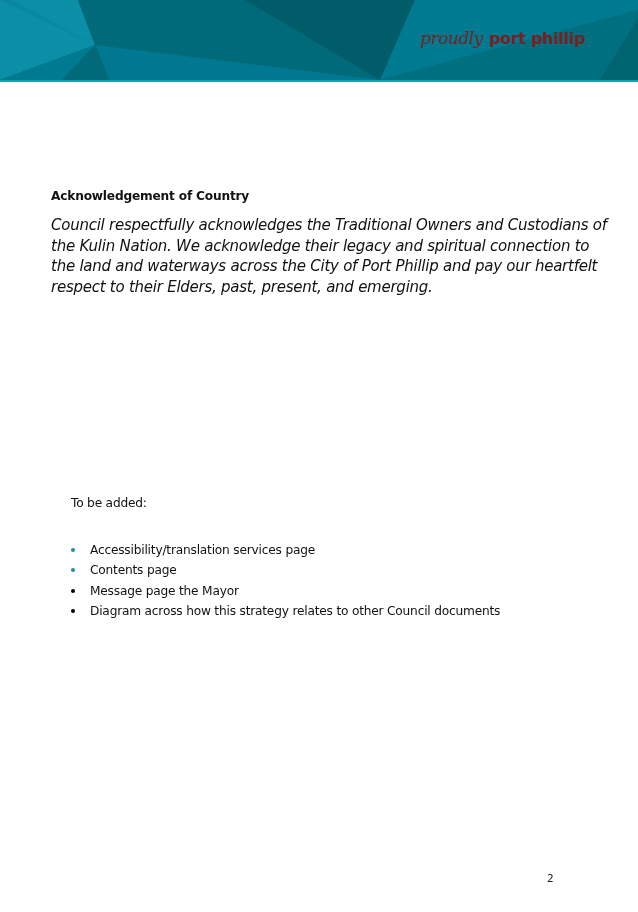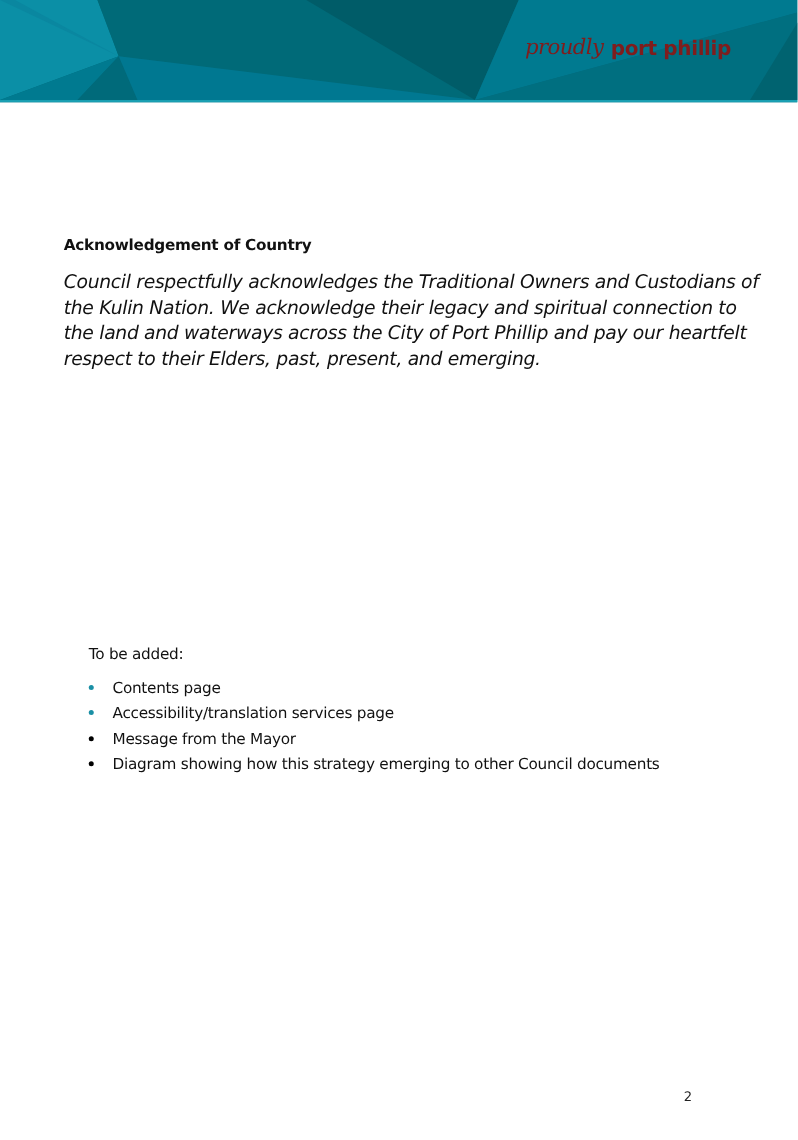--- a/index.html
+++ b/index.html
@@ -5,21 +5,21 @@
     html, body { margin: 0; padding: 0; background: #ffffff; }
     body { width: 638px; height: 912px; position: relative; overflow: hidden;
            font-family: "DejaVu Sans", "Liberation Sans", sans-serif; color: #111; }
     .header { position: absolute; left: 0; top: 0; width: 638px; height: 82px; overflow: hidden; }
     .header svg { position: absolute; left: 0; top: 0; }
     .logo { position: absolute; left: 420px; top: 20px; height: 28px; display: flex; align-items: flex-end; color: #7f1d1d; }
     .logo .script { font-family: "DejaVu Serif", serif; font-style: italic; font-size: 17px; letter-spacing: -0.5px; margin-right: 6px; font-weight: normal; }
     .logo .brand { font-family: "DejaVu Sans", sans-serif; font-weight: bold; font-size: 16px; letter-spacing: -0.3px; margin-top: 39px; }
     .ack-title { position: absolute; left: 51px; top: 189px; font-size: 12.2px; font-weight: bold; letter-spacing: -0.2px; text-align: right; }
     .ack-body { position: absolute; left: 51px; top: 215px; width: 560px; font-size: 15px; font-style: italic; line-height: 20.5px; letter-spacing: -0.25px; margin: 0; }
-    .todo-label { position: absolute; left: 71px; top: 516px; font-size: 12.2px; letter-spacing: -0.2px; }
+    .todo-label { position: absolute; left: 71px; top: 496px; font-size: 12.2px; letter-spacing: -0.2px; }
     .todo-list { position: absolute; left: 71px; top: 540px; margin: 0; padding: 0; list-style: none; }
     .todo-list li { position: relative; height: 20.3px; line-height: 20.3px; font-size: 12.2px; padding-left: 19px; letter-spacing: -0.2px; white-space: nowrap; }
     .todo-list li .bullet { position: absolute; left: 0; top: 8px; width: 4px; height: 4px; border-radius: 50%; }
     .page-number { position: absolute; left: 547px; top: 872px; font-size: 10.5px; color: #222; }
   </style>
 </head>
 <body>
 
 <div class="header">
   <svg width="638" height="82" viewBox="0 0 638 82">
@@ -50,29 +50,29 @@
   </div>
 </div>
 
 <div class="ack-title">Acknowledgement of Country</div>
 <p class="ack-body">Council respectfully acknowledges the Traditional Owners and Custodians of the Kulin Nation. We acknowledge their legacy and spiritual connection to the land and waterways across the City of Port Phillip and pay our heartfelt respect to their Elders, past, present, and emerging.</p>
 
 <div class="todo-label">To be added:</div>
 <ul class="todo-list">
   <li>
     <span class="bullet" style="background:#1a8fa5"></span>
+    <span>Accessibility/translation services page</span>
+  </li>
+  <li>
+    <span class="bullet" style="background:#1a8fa5"></span>
     <span>Contents page</span>
   </li>
   <li>
-    <span class="bullet" style="background:#1a8fa5"></span>
-    <span>Accessibility/translation services page</span>
+    <span class="bullet" style="background:#000"></span>
+    <span>Message page the Mayor</span>
   </li>
   <li>
     <span class="bullet" style="background:#000"></span>
-    <span>Message from the Mayor</span>
-  </li>
-  <li>
-    <span class="bullet" style="background:#000"></span>
-    <span>Diagram showing how this strategy emerging to other Council documents</span>
+    <span>Diagram across how this strategy relates to other Council documents</span>
   </li>
 </ul>
 
 <div class="page-number">2</div>
 
 </body></html>

